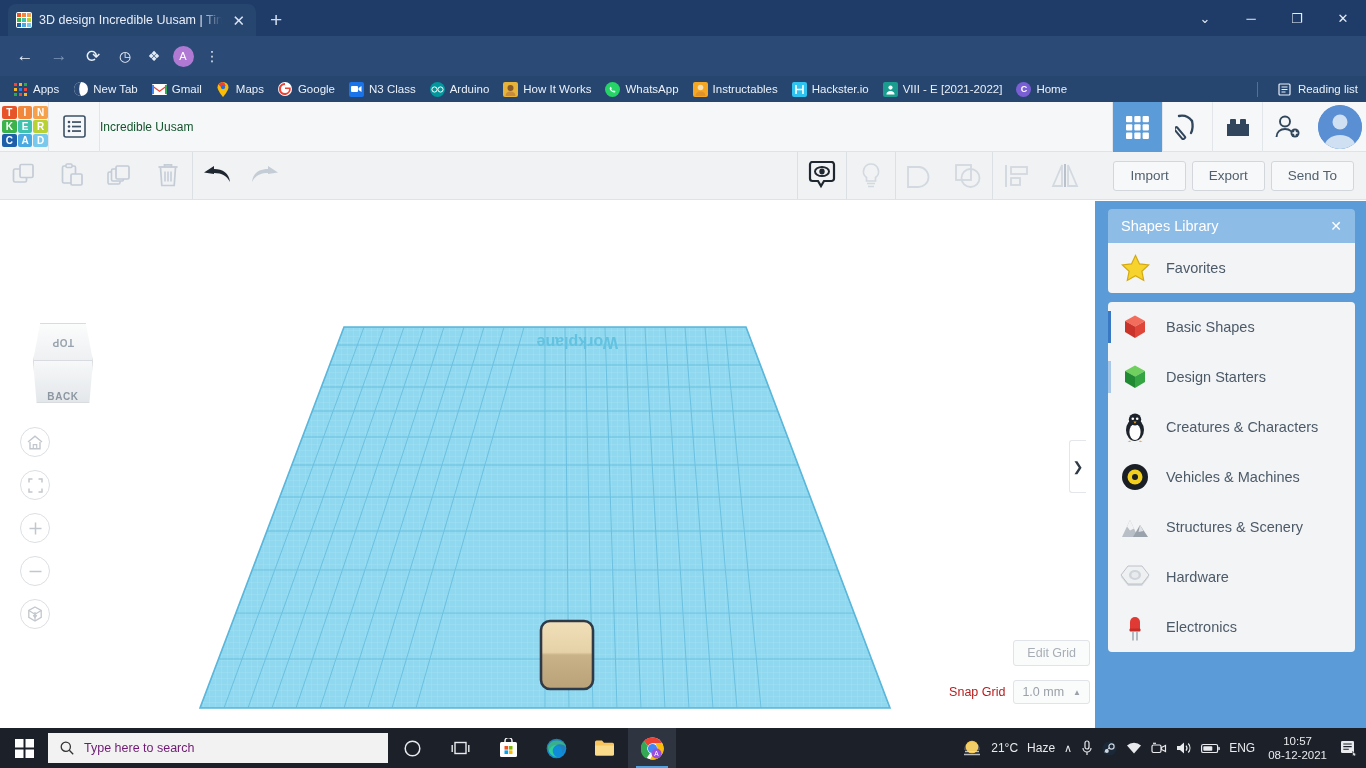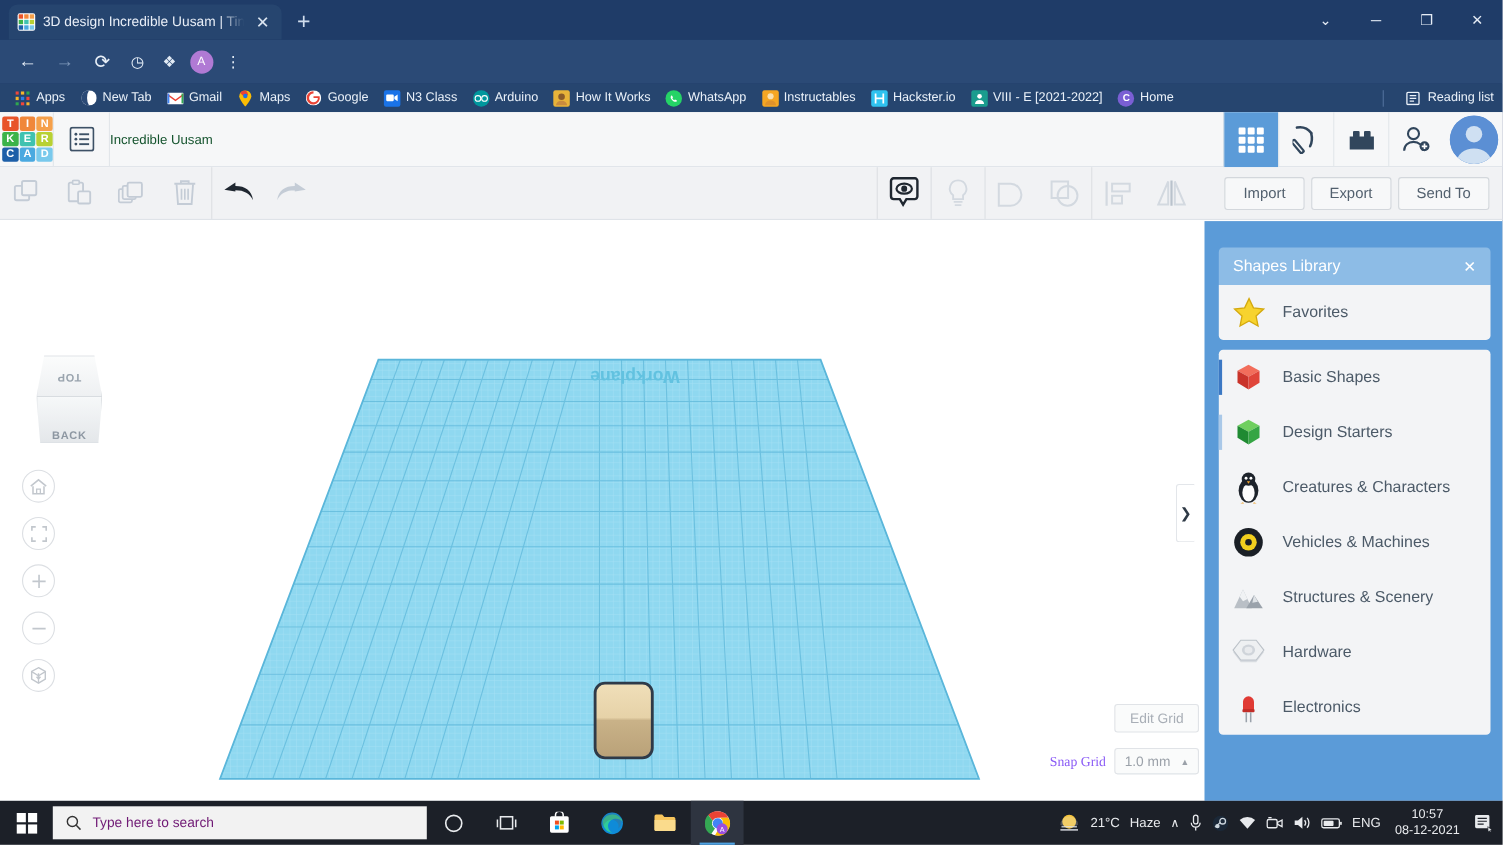--- a/index.html
+++ b/index.html
@@ -89,31 +89,31 @@
   .vc-front span { font-size: 10px; color: #8d97a2; letter-spacing: .6px; font-weight: bold; }
 
   .vctrls { position: absolute; left: 20px; top: 226px; display: flex; flex-direction: column; gap: 13px; }
   .vbtn { width: 30px; height: 30px; border-radius: 50%; border: 1.4px solid #dcdfe3; display: flex; align-items: center; justify-content: center; color: #c2c7cd; background: #fff; }
 
   
   .plane { position: absolute; left: 198px; top: 124px; width: 694px; height: 385px; }
   .grid-edit { position: absolute; right: 276px; bottom: 62px; height: 26px; padding: 0 13px; border: 1px solid #e0e3e7;
                border-radius: 3px; background: #fafbfb; color: #a8aeb6; font-size: 12.5px; display: flex; align-items: center; }
   .snap-row { position: absolute; right: 276px; bottom: 24px; display: flex; align-items: center; gap: 8px; }
-  .snap-lbl { font-size: 12.5px; color: #8b5cf6; font-family: Liberation Serif, serif; }
+  .snap-lbl { font-size: 12.5px; color: #b91c1c; }
   .snap-sel { height: 24px; padding: 0 8px; border: 1px solid #e0e3e7; border-radius: 3px; background: #fafbfb;
               color: #9ba1a9; font-size: 12.5px; display: flex; align-items: center; gap: 9px; }
 
   
   .collapse { position: absolute; right: 280px; top: 239px; width: 17px; height: 53px; background: #fff;
               border: 1px solid #e3e6ea; border-right: none; border-radius: 3px 0 0 3px;
               display: flex; align-items: center; justify-content: center; color: #2f3a46; font-size: 13px; }
 
   
-  .panel { position: absolute; right: 0; top: 99px; width: 271px; height: 527px; background: #5b9bd8; padding: 24px 11px 0 13px; }
+  .panel { position: absolute; right: 0; top: 99px; width: 271px; height: 527px; background: #5b9bd8; padding: 8px 11px 0 13px; }
   .panel-hd { height: 34px; background: #8dbce6; border-radius: 4px 4px 0 0; display: flex; align-items: center; justify-content: space-between; padding: 0 13px; }
   .panel-hd h2 { font-size: 14.5px; color: #fff; font-weight: normal; }
   .panel-x { color: #fff; font-size: 14px; }
   .panel-grp { background: #f3f4f6; border-radius: 0 0 4px 4px; margin-bottom: 9px; }
   .panel-grp.second { border-radius: 4px; }
   .lib-item { height: 50px; display: flex; align-items: center; padding-left: 12px; gap: 16px; position: relative; }
   .lib-item .accent { position: absolute; left: 0; top: 9px; width: 3px; height: 32px; }
   .lib-ic { width: 30px; height: 30px; flex: 0 0 30px; display: flex; align-items: center; justify-content: center; }
   .lib-lbl { font-size: 14.5px; color: #4c5a68; }
 

